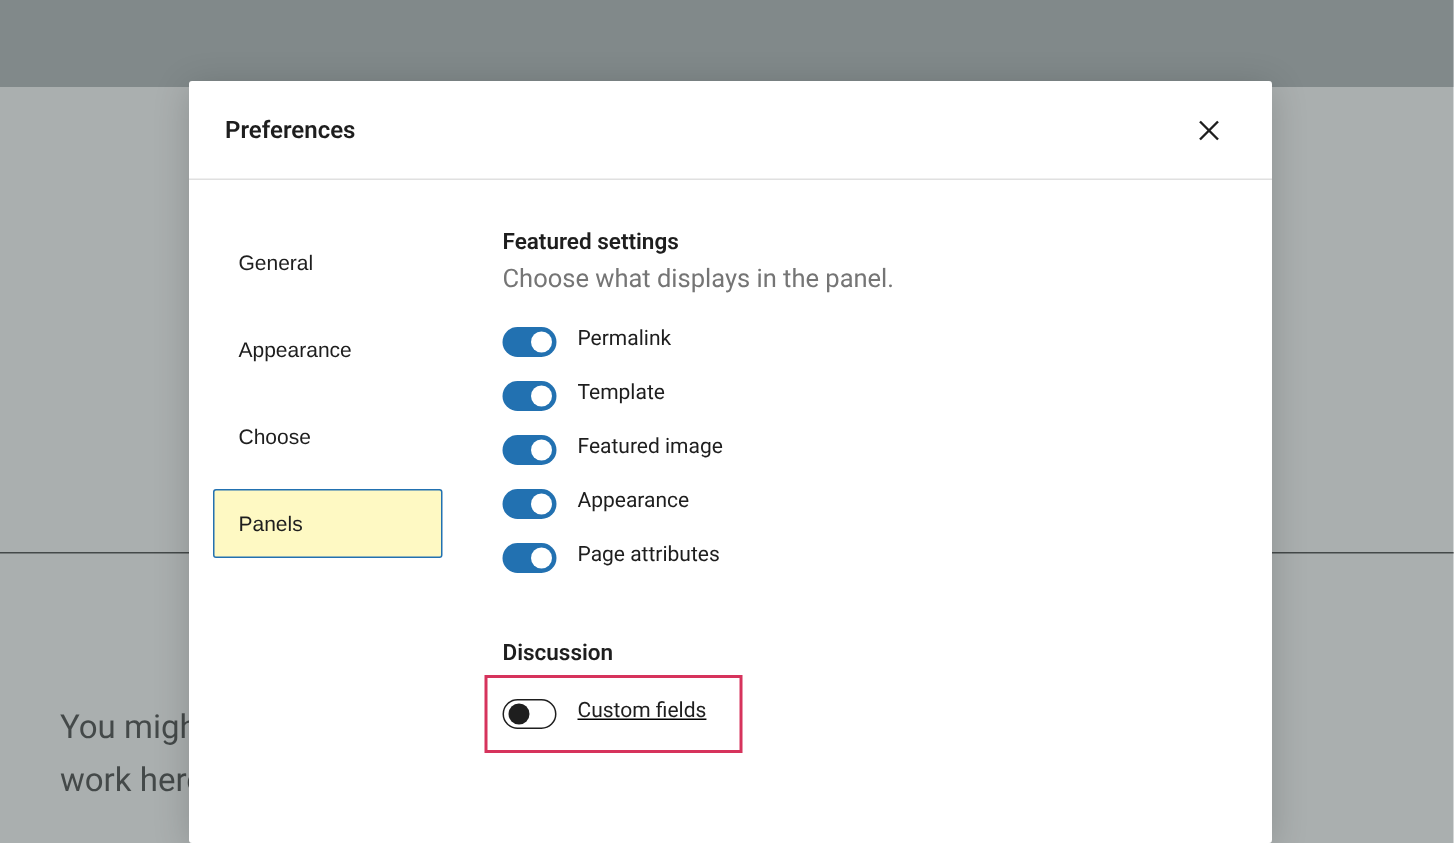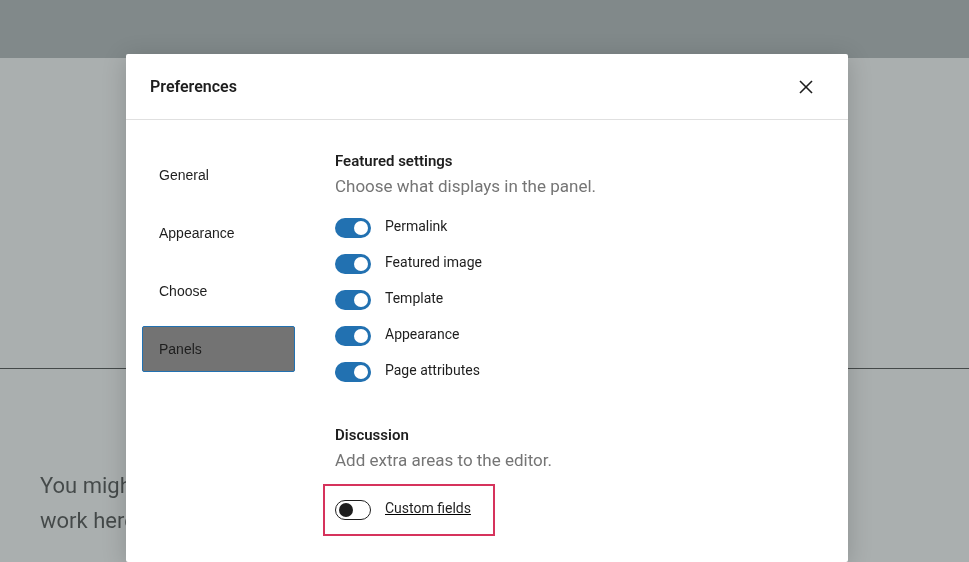--- a/index.html
+++ b/index.html
@@ -112,21 +112,21 @@
       font-size: 14px;
       color: #1e1e1e;
       background: none;
       border: none;
       text-align: left;
       cursor: pointer;
       border: 1.5px solid transparent;
       border-radius: 2px;
     }
     .nav-item.active {
-      background: #737373;
+      background: #fef9c3;
       border: 1.5px solid #2271b1;
     }
     .content-panel {
       flex: 1;
       padding: 32px 24px 16px 24px;
       overflow-y: auto;
     }
     .section {
       margin-bottom: 36px;
     }
@@ -233,45 +233,44 @@
         <div class="toggle-row">
           <div class="toggle toggle-on">
               <div class="toggle-knob"></div>
             </div>
           <span class="toggle-label">Permalink</span>
         </div>
         <div class="toggle-row">
           <div class="toggle toggle-on">
               <div class="toggle-knob"></div>
             </div>
+          <span class="toggle-label">Template</span>
+        </div>
+        <div class="toggle-row">
+          <div class="toggle toggle-on">
+              <div class="toggle-knob"></div>
+            </div>
           <span class="toggle-label">Featured image</span>
-        </div>
-        <div class="toggle-row">
-          <div class="toggle toggle-on">
-              <div class="toggle-knob"></div>
-            </div>
-          <span class="toggle-label">Template</span>
         </div>
         <div class="toggle-row">
           <div class="toggle toggle-on">
               <div class="toggle-knob"></div>
             </div>
           <span class="toggle-label">Appearance</span>
         </div>
         <div class="toggle-row">
           <div class="toggle toggle-on">
               <div class="toggle-knob"></div>
             </div>
           <span class="toggle-label">Page attributes</span>
         </div>
       </div>
 
       <div class="section">
         <div class="section-title">Discussion</div>
-        <div class="section-sub">Add extra areas to the editor.</div>
 
         <div class="highlight-box">
           <div class="toggle-row">
             <div class="toggle toggle-off">
                 <div class="toggle-knob"></div>
               </div>
             <span class="toggle-label">Custom fields</span>
           </div>
         </div>
       </div>

